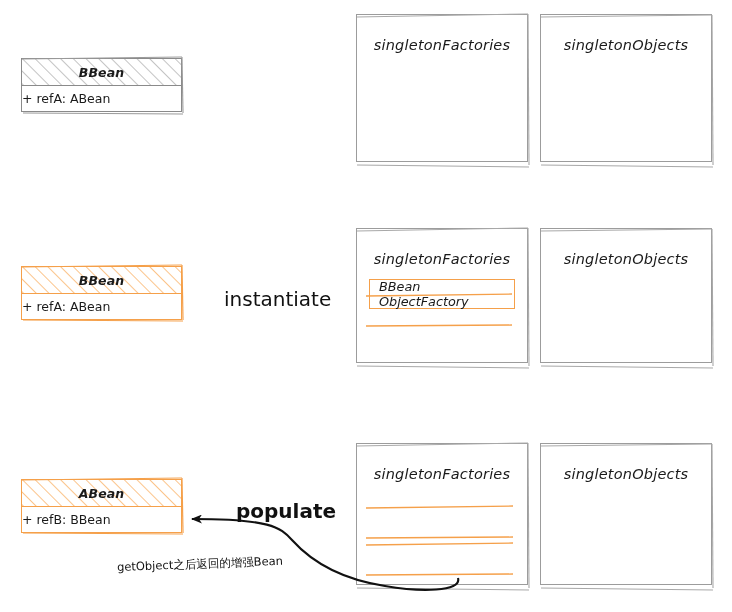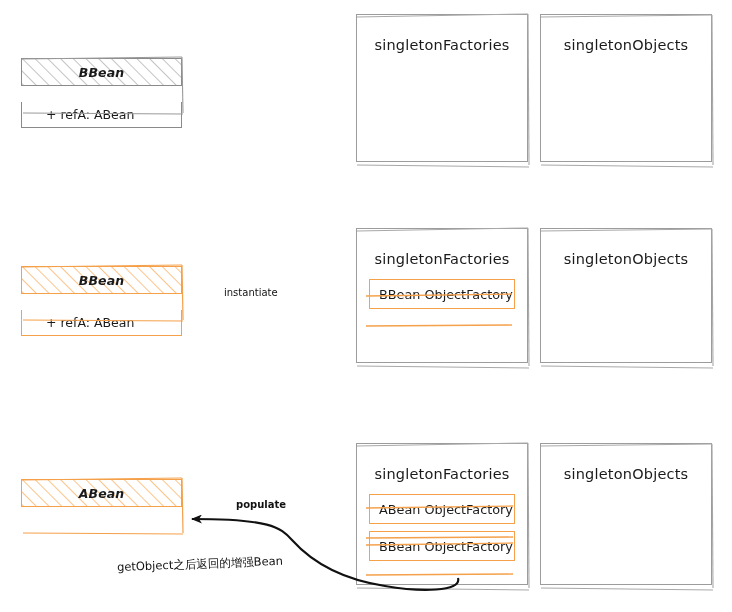--- a/index.html
+++ b/index.html
@@ -50,40 +50,40 @@
     font-weight: bold;
     color: #1a1a1a;
     letter-spacing: .1px;
     font-style: italic;
   }
   .uml .uml-body {
     box-sizing: border-box;
     height: 26px;
     display: flex;
     align-items: center;
-    padding-left: 24px;
+    padding-left: 0;
     background: #ffffff;
     font-size: 12.5px;
     color: #1a1a1a;
-    margin-top: 16px;
   }
 
   
   .uml.grey .uml-head { border: 1.4px solid #8a8a8a; border-bottom: 1.2px solid #8a8a8a; }
   .uml.grey .uml-body { border: 1.4px solid #8a8a8a; border-top: none; }
 
   
   .uml.orange .uml-head { border: 1.6px solid #f5a04a; border-bottom: 1.4px solid #f5a04a; }
   .uml.orange .uml-body { border: 1.6px solid #f5a04a; border-top: none; }
 
   
   .mapbox {
     position: absolute;
     box-sizing: border-box;
     background: #ffffff;
+    font-style: italic;
   }
   .mapbox .map-title {
     text-align: center;
     font-size: 14.5px;
     color: #1a1a1a;
     margin-top: 22px;
     letter-spacing: .2px;
   }
   .mapbox .entries {
     margin: 12px 12px 0 12px;
@@ -99,21 +99,21 @@
     padding-left: 9px;
     font-size: 12.8px;
     color: #1a1a1a;
     background: #ffffff;
     position: relative;
   }
 
   
   .lbl {
     position: absolute;
-    font-size: 10px;
+    font-size: 20px;
     color: #111111;
     white-space: nowrap;
   }
   .lbl.cn {
     font-size: 11.5px;
     font-family: "DejaVu Sans", sans-serif;
     color: #111111;
     transform: rotate(-2.2deg);
     transform-origin: left center;
   }
@@ -212,39 +212,32 @@
     <path d="M5,142 L177,144" stroke="#a8a8a8" stroke-width="1.1" fill="none"></path>
   </svg>
 
   <div class="uml orange" style="left:21px; top:479px; width:161px;">
     <div class="uml-head">
       <svg class="hatch" width="161" height="28" viewBox="0 0 161 28" preserveAspectRatio="none">
         <rect x="0" y="0" width="161" height="28" fill="url(#ho1)"></rect>
       </svg>
       <span class="title">ABean</span>
     </div>
+    <div class="uml-body">+ refB: BBean</div>
   </div>
   <svg class="abs" style="left:16px; top:474px;" width="180" height="70">
     <path d="M6,6 L166,4" stroke="#f5a04a" stroke-width="1.2" fill="none"></path>
     <path d="M166,4 L167,59" stroke="#f5a04a" stroke-width="1.2" fill="none"></path>
     <path d="M7,59 L167,60" stroke="#f5a04a" stroke-width="1.2" fill="none"></path>
   </svg>
 
   <div class="lbl" style="left:236px; top:499px;font-weight:bold;">populate</div>
 
   <div class="mapbox" style="left:356px; top:443px; width:172px; height:142px; border:1.6px solid #9c9c9c;">
     <div class="map-title">singletonFactories</div>
-    <div class="entries">
-      <div class="entry" style="border:1.7px solid #f5a04a;">
-        <span>ABean ObjectFactory</span>
-      </div>
-      <div class="entry" style="border:1.7px solid #f5a04a;">
-        <span>BBean ObjectFactory</span>
-      </div>
-    </div>
   </div>
   <svg class="abs" style="left:352px; top:439px;" width="184" height="155">
     <path d="M5,7 L176,4" stroke="#a8a8a8" stroke-width="1.1" fill="none"></path>
     <path d="M176,4 L177,149" stroke="#a8a8a8" stroke-width="1.1" fill="none"></path>
     <path d="M5,149 L177,151" stroke="#a8a8a8" stroke-width="1.1" fill="none"></path>
     <path d="M14,69 L161,67" stroke="#f5a04a" stroke-width="1.3" fill="none"></path>
     <path d="M14,99 L161,98" stroke="#f5a04a" stroke-width="1.3" fill="none"></path>
     <path d="M14,106 L161,104" stroke="#f5a04a" stroke-width="1.3" fill="none"></path>
     <path d="M14,136 L161,135" stroke="#f5a04a" stroke-width="1.3" fill="none"></path>
   </svg>

